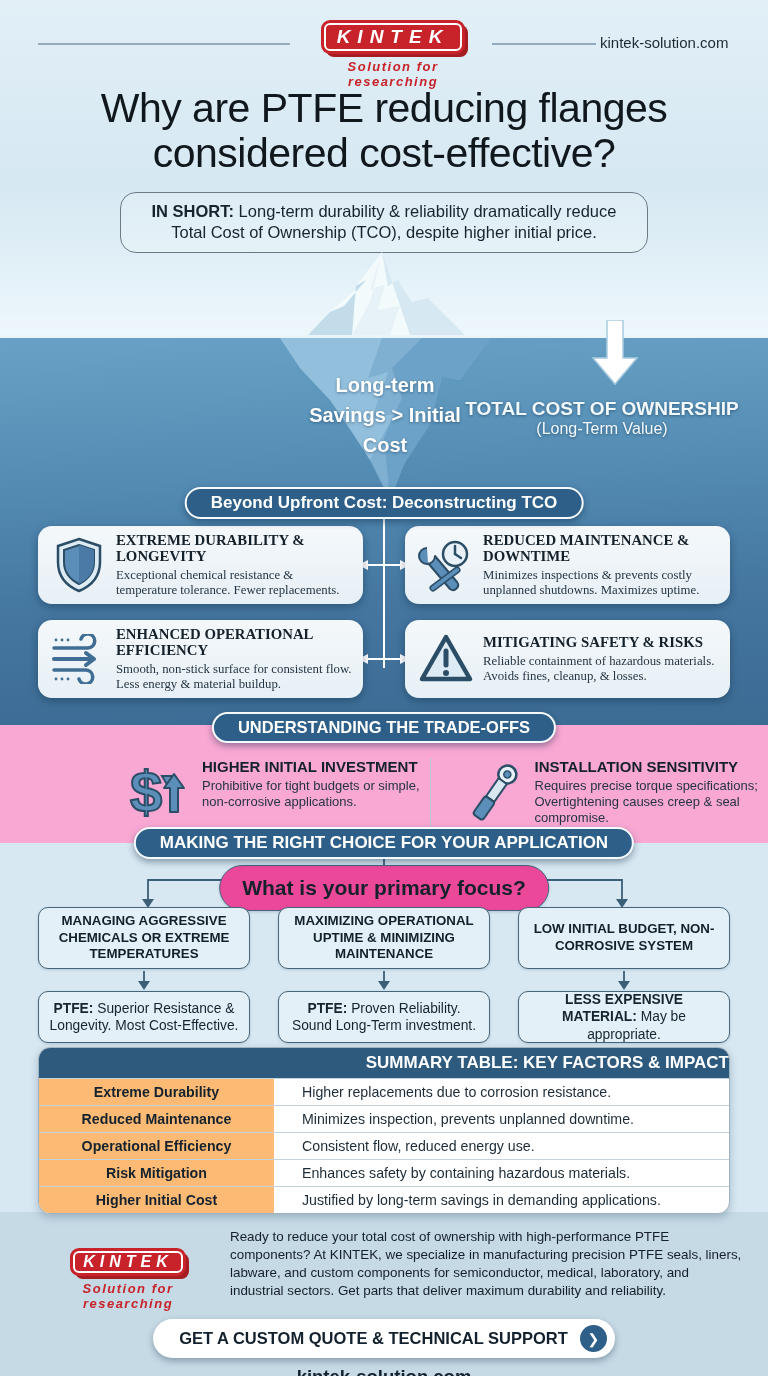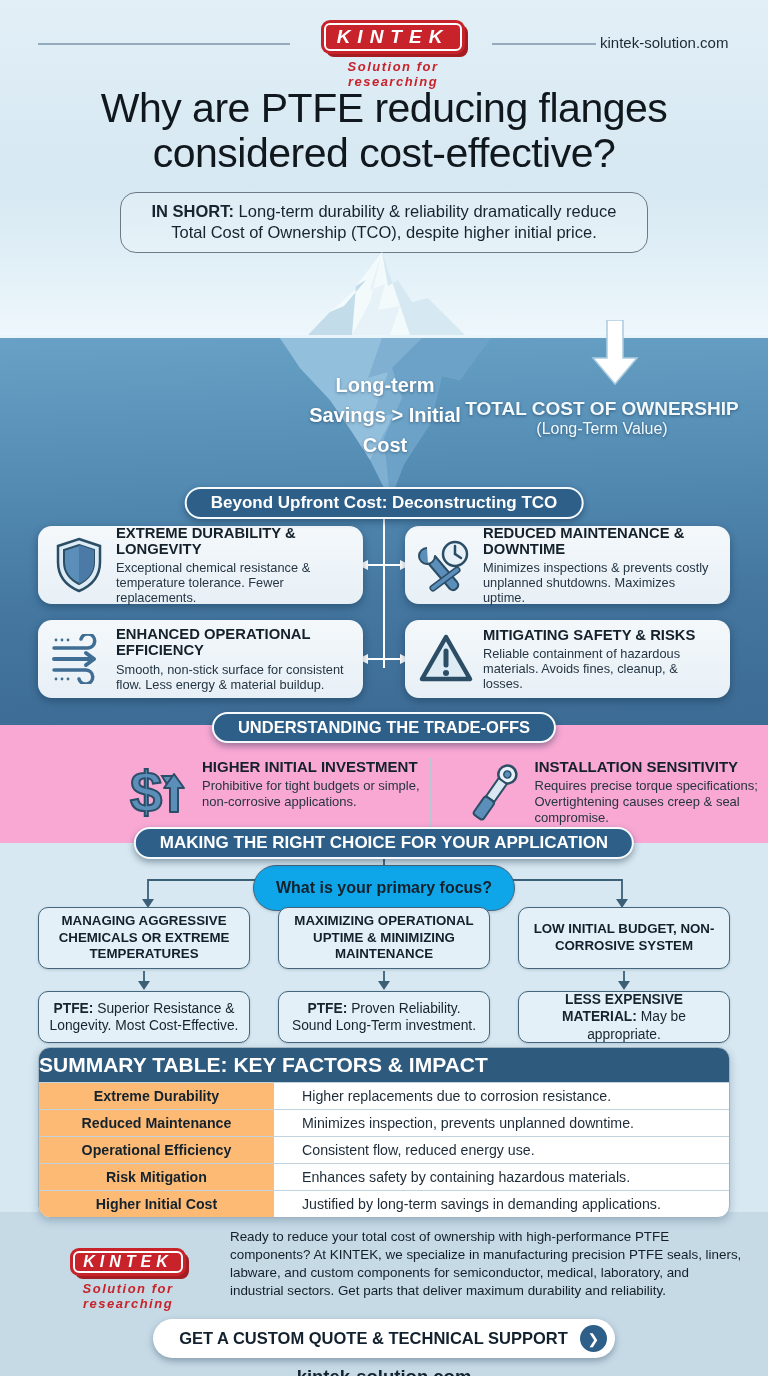--- a/index.html
+++ b/index.html
@@ -53,21 +53,21 @@
   .pill { position:absolute; left:50%; transform:translateX(-50%); background:#2e5f88; color:#fff;
     border:2px solid #f4fafd; border-radius:999px; font-weight:800; white-space:nowrap;
     box-shadow:0 3px 7px rgba(5,30,55,.4); padding:4px 24px; font-size:17px; z-index:3; }
   .tco-pill { top:149px; }
   .berg-tip { position:absolute; left:372px; top:176px; width:0; height:0; z-index:0;
     border-left:11px solid transparent; border-right:11px solid transparent; border-top:26px solid #4d82ab; }
 
   .cards { position:absolute; left:38px; right:38px; top:188px; display:grid;
     grid-template-columns:1fr 1fr; column-gap:42px; row-gap:16px; z-index:2; }
   .card { height:78px; border-radius:14px; background:linear-gradient(#f4f8fb,#e7f0f6);
-    box-shadow:0 3px 9px rgba(8,35,60,.38); display:flex; align-items:center; padding:6px 10px 6px 4px; }
+    box-shadow:0 3px 9px rgba(8,35,60,.38); display:flex; align-items:center; padding:6px 10px 6px 4px;font-family:Liberation Serif, serif; }
   .card .icn { width:74px; flex:none; display:flex; align-items:center; justify-content:center; }
   .card h3 { font-size:14.8px; font-weight:800; line-height:1.1; color:#14212b; margin-bottom:3px; }
   .card p  { font-size:12.8px; line-height:1.18; color:#253543; }
 
   .mid-connect { position:absolute; left:356px; top:170px; z-index:1; }
 
   
   .sec-white { position:relative; height:118px; background:#f9a8d4; }
   .trade-pill { top:-13px; font-size:16.5px; }
   .tradeoffs { position:absolute; top:33px; left:0; right:0; display:flex; }
@@ -76,36 +76,36 @@
   .tradeoff.right { padding-left:36px; border-left:1.5px solid #b9c7d1; }
   .tradeoff .icn { flex:none; padding-top:2px; }
   .tradeoff h3 { font-size:15px; font-weight:800; color:#14212b; margin-bottom:3px; }
   .tradeoff p { font-size:13px; line-height:1.22; color:#243442; max-width:250px; }
 
   
   .sec-choice { position:relative; height:369px; background:#d7e8f2;padding-left:22px; }
   .choice-pill { top:-16px; font-size:17px; }
   .tree-svg { position:absolute; left:0; top:0; pointer-events:none; z-index:1; }
   .qpill { position:absolute; left:50%; transform:translateX(-50%); top:22px; height:46px;
-    display:flex; align-items:center; background:#0ea5e9; border:1.5px solid #44657c;
-    border-radius:999px; padding:0 22px; font-weight:700; font-size:16px; color:#14212b;
+    display:flex; align-items:center; background:#ec4899; border:1.5px solid #44657c;
+    border-radius:999px; padding:0 22px; font-weight:700; font-size:21px; color:#14212b;
     white-space:nowrap; z-index:2; box-shadow:0 1px 3px rgba(20,50,80,.2); }
   .obox { position:absolute; width:212px; background:#e3f0f7; border:1.6px solid #44657c;
     border-radius:10px; display:flex; align-items:center; justify-content:center; text-align:center;
     z-index:2; box-shadow:0 1px 3px rgba(20,50,80,.18); padding:4px 10px; }
   .obox.cond { top:64px; height:62px; font-size:13.3px; font-weight:800; line-height:1.25;
     color:#12202b; text-transform:uppercase; }
   .obox.ans { top:148px; height:52px; font-size:13.8px; line-height:1.25; color:#16242f; }
   .obox.ans b { font-weight:800; }
   .ob1 { left:38px; } .ob2 { left:278px; } .ob3 { left:518px; }
 
   .stable { position:absolute; left:38px; right:38px; top:204px; border-radius:12px; overflow:hidden;
     box-shadow:0 3px 8px rgba(20,50,80,.25); border:1px solid #9fb4c2; background:#fff; z-index:2; }
-  .stable .thead { background:#2e5a7e; color:#fff; font-weight:800; font-size:21px;
-    text-align:left; padding:5px 0; }
+  .stable .thead { background:#2e5a7e; color:#fff; font-weight:800; font-size:17px;
+    text-align:right; padding:5px 0; }
   .srow { display:flex; border-top:1px solid #c3d3dd; }
   .srow .fcol { width:235px; flex:none; background:#fdba74; font-weight:800; font-size:14.2px;
     display:flex; align-items:center; justify-content:center; text-align:center; color:#14222d; padding:5px 8px; }
   .srow .icol { flex:1; display:flex; align-items:center; font-size:14.2px; color:#1c2b37; padding:5px 8px 5px 28px; }
 
   
   .sec-footer { position:relative; height:164px; background:#c6dae6; }
   .foot-flex { display:flex; gap:16px; padding:26px 26px 0 42px; }
   .flogo { width:172px; flex:none; text-align:center; padding-top:10px; }
   .flogo .klogo { padding:5px 13px; }

